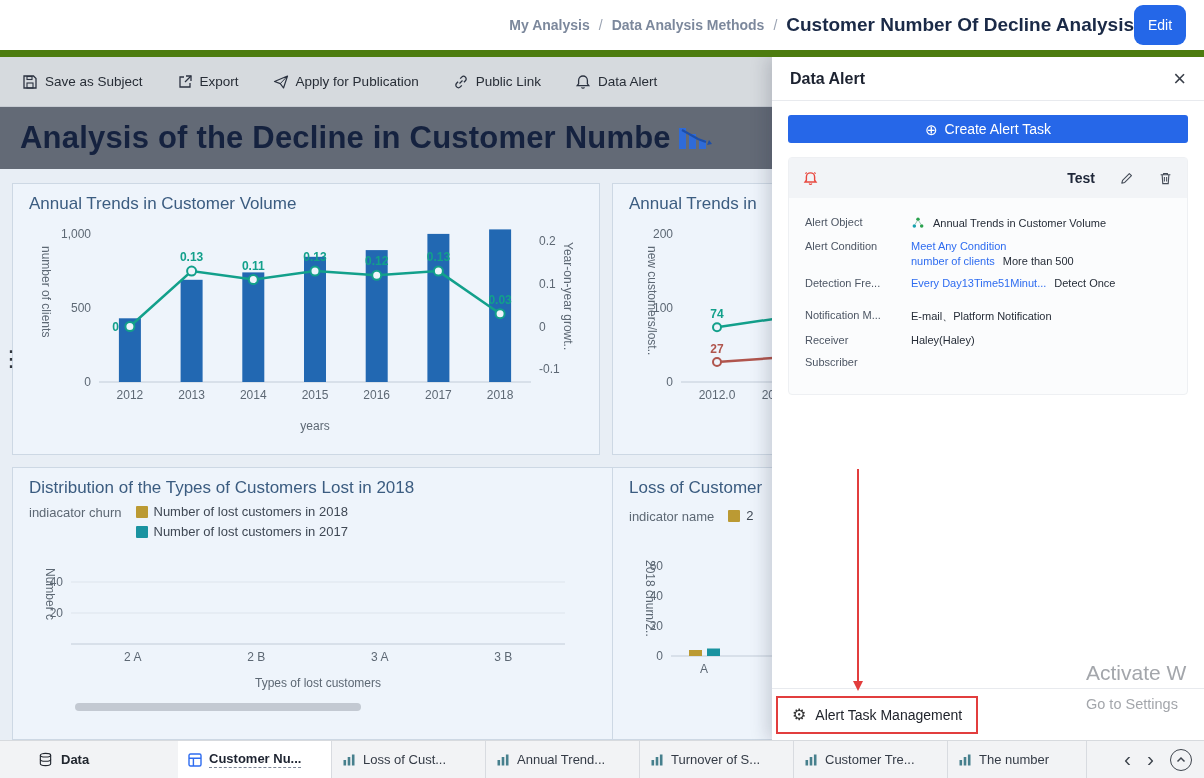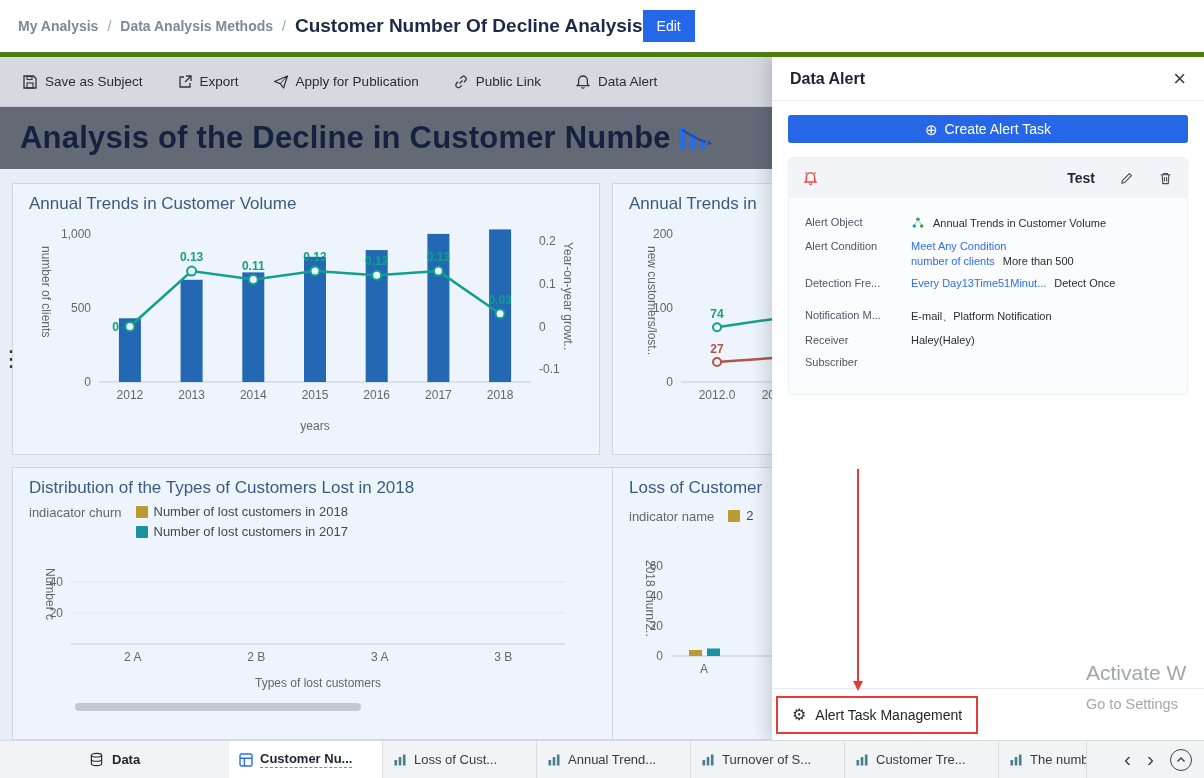--- a/index.html
+++ b/index.html
@@ -1,27 +1,27 @@
 <!DOCTYPE html>
 <html><head>
 <meta charset="utf-8">
 <style>
   html,body{margin:0;padding:0;width:1204px;height:778px;overflow:hidden;
     font-family:"Liberation Sans","DejaVu Sans",sans-serif;background:#e8eef5;position:relative;}
   *{box-sizing:border-box;}
 
   
   .topbar{position:absolute;top:0;left:0;right:0;height:57px;background:#fff;
-    border-bottom:5px solid #4d7c0f;display:flex;align-items:center;justify-content:flex-start;
+    border-bottom:7px solid #4d7c0f;display:flex;align-items:center;justify-content:flex-end;
     padding:0 18px;z-index:300;}
   .breadcrumb{display:flex;align-items:center;gap:9px;font-size:14px;}
   .bc-link{color:#7c889c;cursor:pointer;text-decoration:none;font-weight:600;}
   .bc-sep{color:#9aa3b2;}
   .bc-current{color:#1b2a47;font-weight:700;font-size:19px;}
-  .edit-btn{background:#2467e8;color:#fff;border:none;border-radius:0;height:32px;width:52px;
+  .edit-btn{background:#2467e8;color:#fff;border:none;border-radius:9px;height:40px;width:52px;
     font-size:14px;cursor:pointer;}
 
   
   .toolbar{position:absolute;top:57px;left:0;right:0;height:50px;background:#d6dade;
     border-bottom:1px solid #c6cbd2;display:flex;align-items:center;gap:34px;padding:0 22px;z-index:1;}
   .tb-item{display:flex;align-items:center;gap:7px;font-size:13.5px;color:#272d36;cursor:pointer;}
   .tb-item .svgicon{display:inline-flex;color:#2b3240;}
 
   
   .title-band{position:absolute;top:107px;left:0;right:0;height:62px;background:#636a76;
@@ -98,21 +98,21 @@
   .mgmt-annotation{border:2px solid #e23d3d;display:flex;}
   .mgmt-btn{display:flex;align-items:center;gap:9px;height:34px;padding:0 14px;background:#fff;
     border:none;font-size:14px;color:#20242c;cursor:pointer;}
   .mgmt-btn .gear{font-size:16px;line-height:1;color:#333;}
   .watermark{position:absolute;left:314px;top:604px;color:#a3a6ab;z-index:6;pointer-events:none;white-space:nowrap;}
   .watermark .wm1{font-size:21px;margin-bottom:11px;}
   .watermark .wm2{font-size:14.5px;}
 
   
   .bottom-bar{position:absolute;left:0;right:0;bottom:0;height:38px;background:#f2f3f5;
-    border-top:1px solid #d7dade;display:flex;align-items:stretch;z-index:310;font-size:13px;justify-content:center;}
+    border-top:1px solid #d7dade;display:flex;align-items:stretch;z-index:310;font-size:13px;}
   .data-tab{width:178px;display:flex;align-items:center;gap:8px;padding-left:38px;color:#22272f;
     font-weight:700;cursor:pointer;}
   .bb-tab{width:154px;display:flex;align-items:center;gap:7px;padding:0 10px;border-right:1px solid #d8dbe0;
     color:#343b46;cursor:pointer;overflow:hidden;white-space:nowrap;}
   .bb-tab:first-of-type{border-left:1px solid #d8dbe0;}
   .bb-tab.active{background:#fff;font-weight:700;color:#1d2330;}
   .bb-tab.active .lbl{border-bottom:1px dashed #7e8898;padding-bottom:1px;}
   .bb-tab .lbl{overflow:hidden;text-overflow:clip;}
   .bb-controls{position:absolute;right:0;top:0;bottom:0;width:118px;background:#f2f3f5;
     border-left:1px solid #d8dbe0;display:flex;align-items:center;justify-content:flex-end;

